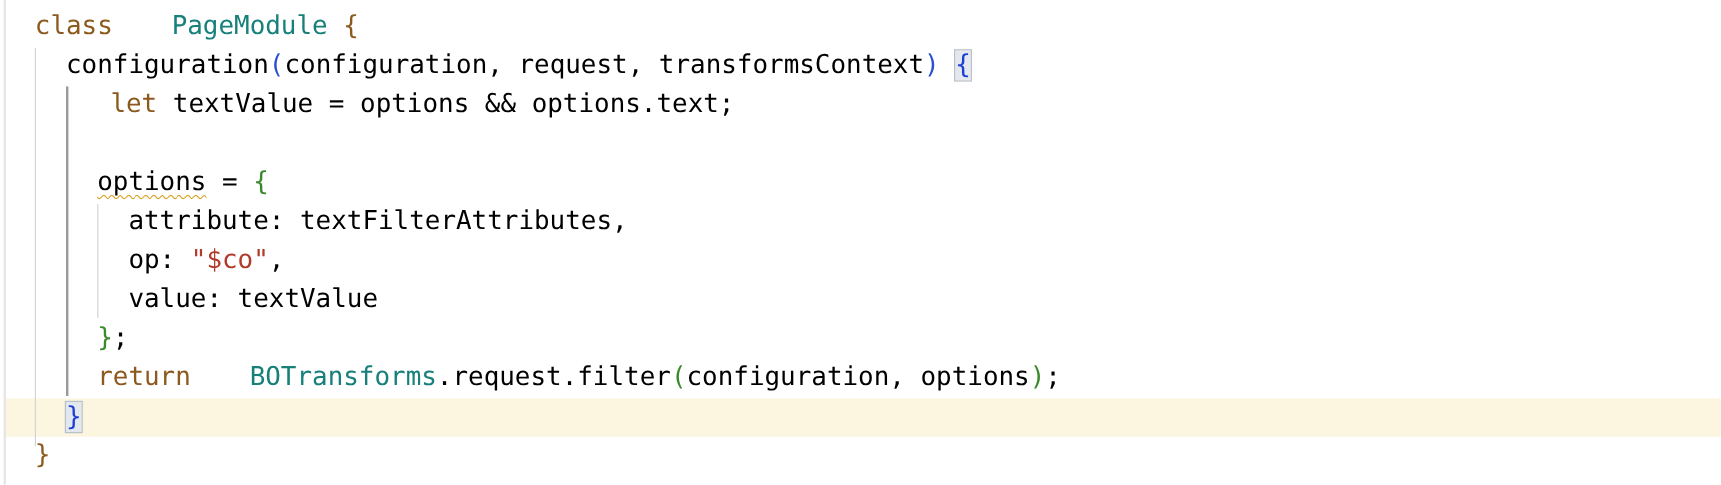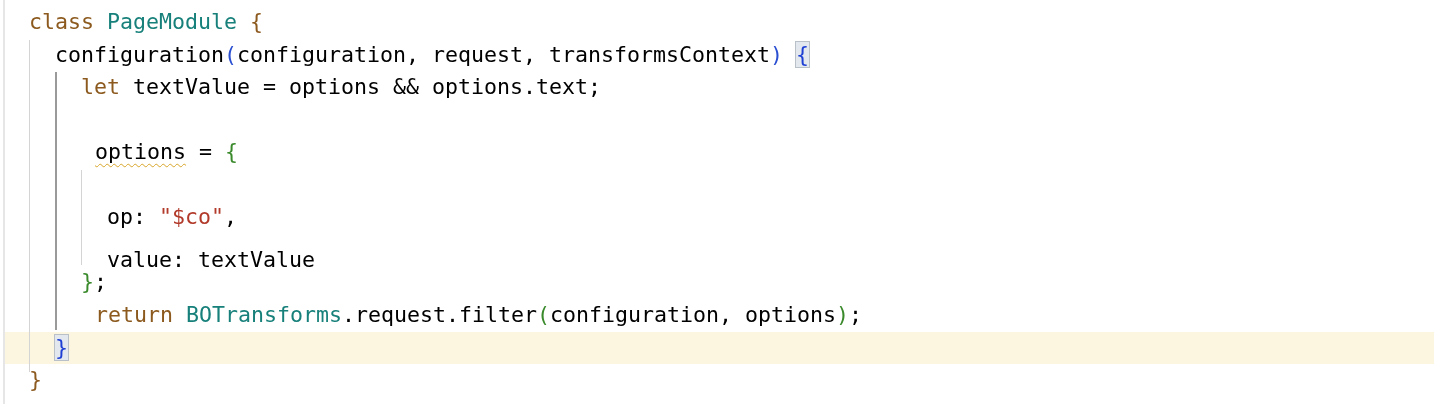--- a/index.html
+++ b/index.html
@@ -8,21 +8,21 @@
   .gutter-border { position: absolute; left: 3px; top: 0; width: 2px; height: 404px; background: #e6e6e6; }
   .caret-row { position: absolute; left: 5px; top: 332px; width: 1429px; height: 32px; background: #fcf6e0; }
   .guide { position: absolute; width: 1px; background: #d4d4d4; }
   .guide.active { background: #9a9a9a; width: 2px; }
   .line {
     position: absolute; left: 0; height: 32px; line-height: 32px;
     font-family: "DejaVu Sans Mono", monospace; font-size: 21.6px;
     white-space: pre; color: #000000; letter-spacing: 0;
   }
   .kw { color: #8c5a1e; }
-  .cls { color: #17807a; }
+  .cls { color: #17807a; margin-left: 36px; }
   .paren { color: #2a4fd1; }
   .gparen { color: #3a8a2c; }
   .str { color: #b23a2a; }
   .num { color: #17807a; }
   .brc { color: #8c5a1e; }
   .match { background: #e3e8ee; outline: 1px solid #b9c0c8; color: #1e3fd4; }
   .squiggle {
     text-decoration: underline wavy #d8a62a; text-decoration-thickness: 1px;
     text-underline-offset: 4px;
   }
@@ -35,30 +35,31 @@
   <div class="caret-row"></div>
 
   <div class="guide" style="left:29px; top:40px; height:332px;"></div>
   <div class="guide active" style="left:55px; top:72px; height:258px;"></div>
   <div class="guide" style="left:81px; top:170px; height:95px;"></div>
 
   <div class="line" style="top:6px; left:29px;"><span class="kw">class</span><span> </span><span class="cls">PageModule</span><span> </span><span class="brc">{</span></div>
 
   <div class="line" style="top:39px; left:55px;"><span>configuration</span><span class="paren">(</span><span>configuration, request, transformsContext</span><span class="paren">)</span><span> </span><span class="match">{</span></div>
 
-  <div class="line" style="top:71px; left:81px;"><span class="kw">let</span><span> textValue = options &amp;&amp; options.text;</span></div>
+  <div class="line" style="top:71px; left:92px;"><span class="kw">let</span><span> textValue = options &amp;&amp; options.text;</span></div>
 
 
-  <div class="line" style="top:136px; left:95px;"><span class="squiggle">options</span><span> = </span><span class="gparen">{</span></div>
+  <div class="line" style="top:136px; left:81px;"><span class="squiggle">options</span><span> = </span><span class="gparen">{</span></div>
 
+  <div class="line" style="top:169px; left:107px;"><span>attribute: textFilterAttributes,</span></div>
 
   <div class="line" style="top:201px; left:107px;"><span>op: </span><span class="str">"$co"</span><span>,</span></div>
 
-  <div class="line" style="top:234px; left:107px;margin-top:10px;"><span>value: textValue</span></div>
+  <div class="line" style="top:234px; left:107px;"><span>value: textValue</span></div>
 
   <div class="line" style="top:266px; left:81px;"><span class="gparen">}</span><span>;</span></div>
 
-  <div class="line" style="top:299px; left:95px;text-align:center;"><span class="kw">return</span><span> </span><span class="cls">BOTransforms</span><span>.request.filter</span><span class="gparen">(</span><span>configuration, options</span><span class="gparen">)</span><span>;</span></div>
+  <div class="line" style="top:299px; left:81px;text-align:center;"><span class="kw">return</span><span> </span><span class="cls">BOTransforms</span><span>.request.filter</span><span class="gparen">(</span><span>configuration, options</span><span class="gparen">)</span><span>;</span></div>
 
   <div class="line" style="top:332px; left:55px;"><span class="match">}</span></div>
 
   <div class="line" style="top:364px; left:29px;"><span class="brc">}</span></div>
 </div>
 
 </body></html>

